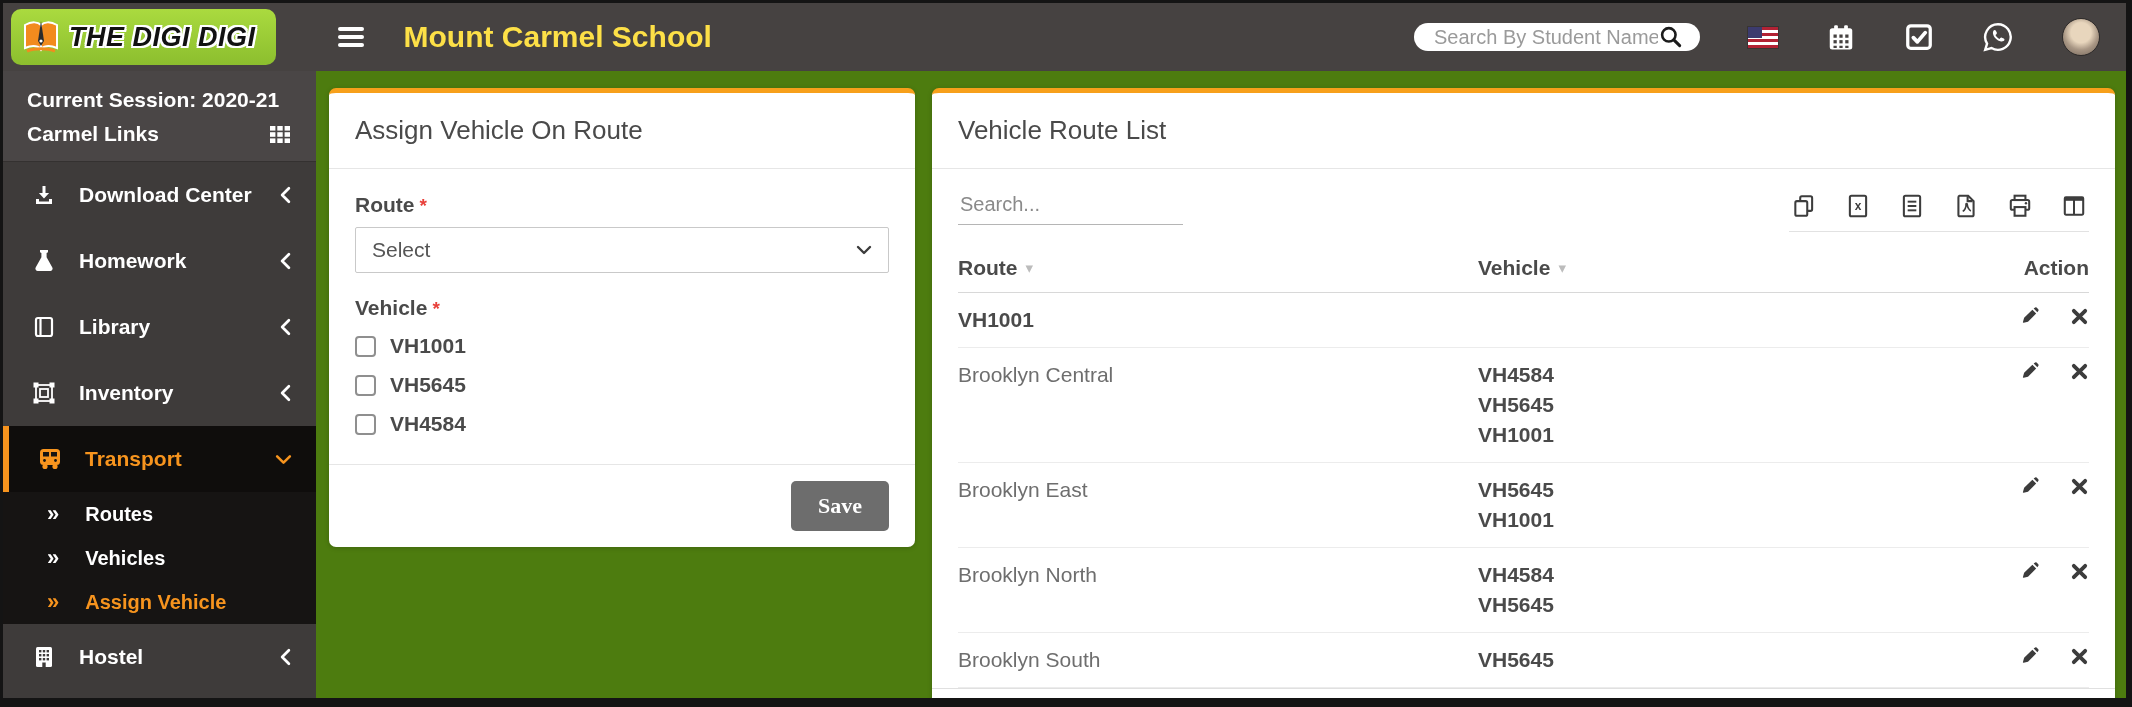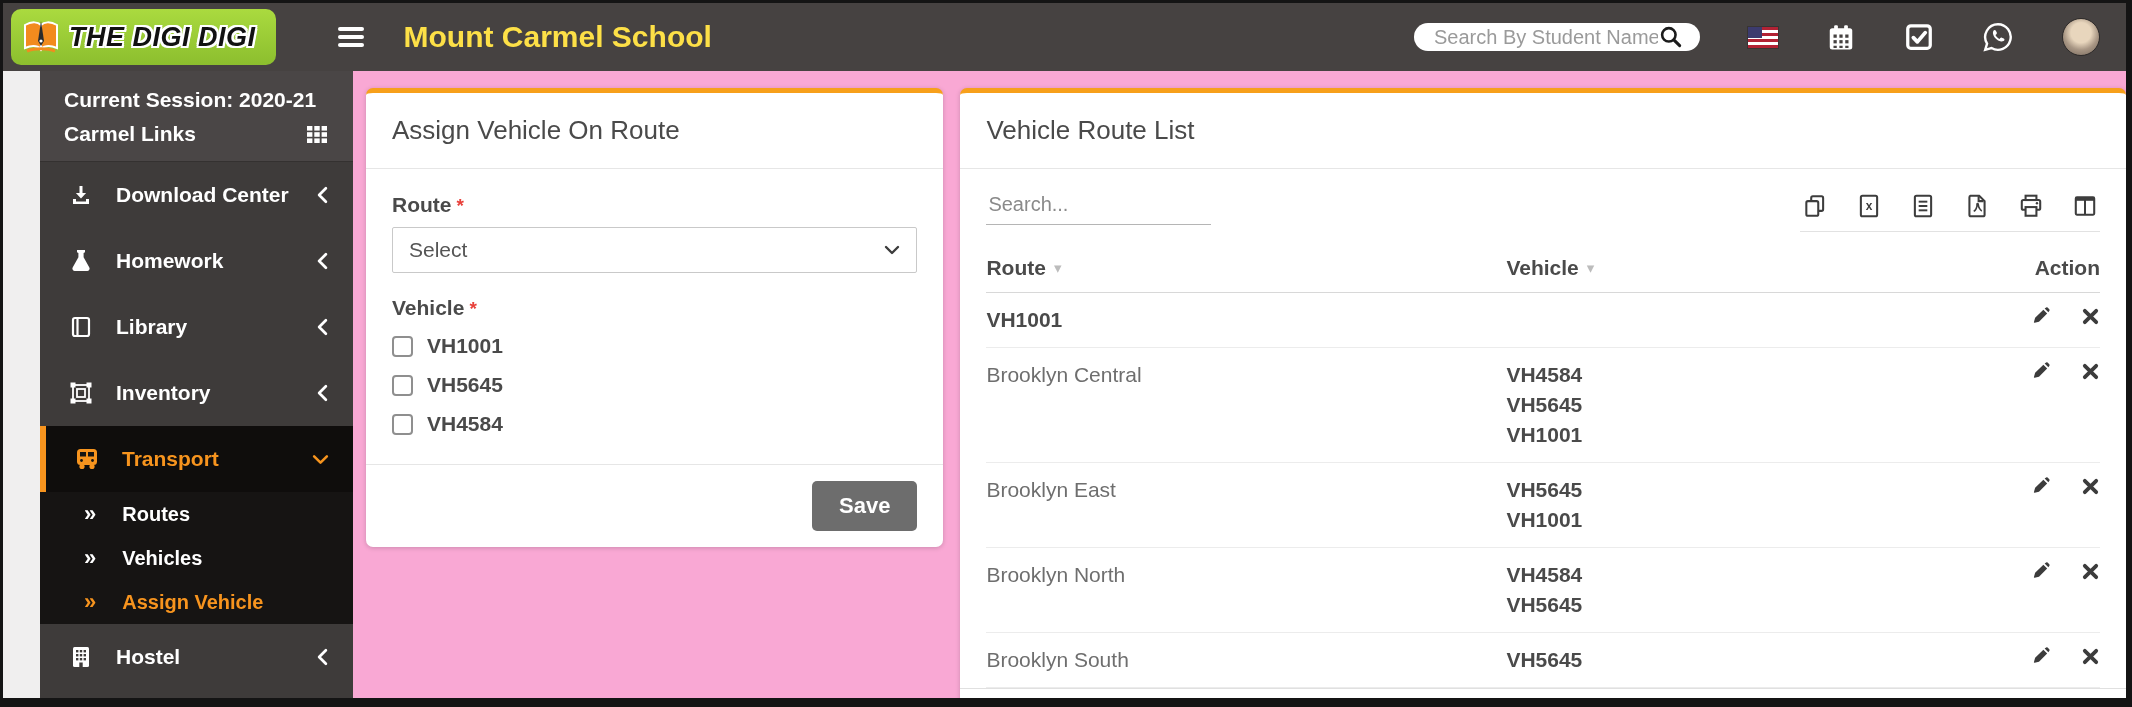--- a/index.html
+++ b/index.html
@@ -21,53 +21,53 @@
   .search-pill input::placeholder { color:#9a9a9a; }
   .usflag { width:30px; height:21px; background:repeating-linear-gradient(180deg,#b22234 0 3px,#fff 3px 6px); position:relative; cursor:pointer; box-shadow:0 0 0 1px rgba(0,0,0,.2);}
   .usflag::before { content:""; position:absolute; left:0; top:0; width:14px; height:11px; background:#3c3b6e; }
   .avatar { width:38px; height:38px; border-radius:50%; background:radial-gradient(circle at 50% 38%,#e8d6bd 0 35%,#a89684 60%,#6f6257 100%); border:1px solid #2e2b2a; cursor:pointer; }
   .hicon { cursor:pointer; display:flex; }
 
   
   .content { flex:1; display:flex; min-height:0; }
 
   
-  .sidebar { width:313px; flex:0 0 313px; background:#3e3b3a; color:#fff; display:flex; flex-direction:column;margin-left:37px; }
+  .sidebar { width:313px; flex:0 0 313px; background:#3e3b3a; color:#fff; display:flex; flex-direction:column; }
   .session-block { background:#4a4646; border-bottom:1px solid #343130; padding:12px 24px 10px 24px; }
   .session-line { font-size:21px; font-weight:bold; line-height:34px; color:#fff; }
   .quick-row { display:flex; align-items:center; justify-content:space-between; }
   .menu-item { height:66px; display:flex; align-items:center; padding:0 24px 0 28px; cursor:pointer; }
   .menu-item .mi-icon { width:26px; display:flex; justify-content:center; }
   .menu-item .mi-label { font-size:21px; font-weight:bold; margin-left:22px; }
   .menu-item .mi-caret { margin-left:auto; display:flex; }
   .transport-group { background:#161413; }
   .menu-item.active-parent { background:#0f0d0c; border-left:6px solid #f7941e; padding-left:28px; color:#f7941e;text-align:right; }
   .submenu-item { height:44px; display:flex; align-items:center; padding-left:44px; cursor:pointer; font-size:20px; font-weight:bold; color:#fff; }
   .submenu-item .bullet { font-size:22px; margin-right:26px; }
   .submenu-item.active { color:#f7941e; }
 
   
-  .main { flex:1; padding:17px 0 0 13px; display:flex; align-items:flex-start; gap:17px; background:#f9a8d4; overflow:hidden; }
+  .main { flex:1; padding:17px 0 0 13px; display:flex; align-items:flex-start; gap:17px; background:#4d7c0f; overflow:hidden; }
   .card { background:#fff; border-radius:7px; border-top:5px solid #f7a01b; box-shadow:0 1px 5px rgba(0,0,0,.18); }
   .card-hd { padding:22px 26px; border-bottom:1px solid #e6e6e6; }
   .card-title { font-size:26px; color:#4a4a4a; font-weight:normal; }
 
   
   .assign-card { width:586px; }
   .assign-body { padding:24px 26px 28px 26px; }
   .field-label { font-size:21px; font-weight:bold; color:#4a4a4a; margin-bottom:10px; }
   .req { color:#e8403a; margin-left:5px; font-size:19px; }
   .select-box { border:1px solid #c9c9c9; border-radius:2px; height:46px; display:flex; align-items:center; padding:0 16px; cursor:pointer; margin-bottom:23px; }
   .select-box .sel-text { font-size:21px; color:#555; flex:1; }
   .check-list { display:flex; flex-direction:column; gap:15px; margin-top:14px; }
   .check-row { display:flex; align-items:center; gap:14px; }
   .check-row input { appearance:none; -webkit-appearance:none; width:21px; height:21px; border:2px solid #8f8f8f; border-radius:4px; background:#fff; cursor:pointer; }
   .check-label { font-size:21px; font-weight:bold; color:#4a4a4a; cursor:pointer; }
   .assign-foot { border-top:1px solid #e6e6e6; padding:16px 26px; display:flex; justify-content:flex-end; }
-  .save-btn { background:#6d6d6d; color:#fff; border:none; border-radius:5px; font-size:22px; font-weight:bold; padding:12px 27px; cursor:pointer; font-family:Liberation Sans, sans-serif; }
+  .save-btn { background:#6d6d6d; color:#fff; border:none; border-radius:5px; font-size:22px; font-weight:bold; padding:12px 27px; cursor:pointer; font-family:Liberation Serif, serif; }
 
   
   .list-card { width:1183px; display:flex; flex-direction:column; }
   .toolbar { padding:20px 26px 14px 26px; display:flex; align-items:flex-start; justify-content:space-between; }
   .tbl-search { border:none; border-bottom:1px solid #b5b5b5; outline:none; width:225px; font-size:20px; padding:4px 2px 8px 2px; color:#555; font-family:inherit; }
   .tbl-search::placeholder { color:#8a8a8a; }
   .export-icons { display:flex; gap:28px; color:#3d3d3d; border-bottom:1px solid #e2e2e2; padding:4px 2px 12px 2px; }
   .tbl { padding:0 26px; }
   .thead { display:flex; border-bottom:1px solid #d8d8d8; padding:10px 0 12px 0; }
   .th { font-size:21px; font-weight:bold; color:#4a4a4a; display:flex; align-items:center; gap:8px; cursor:pointer; }

